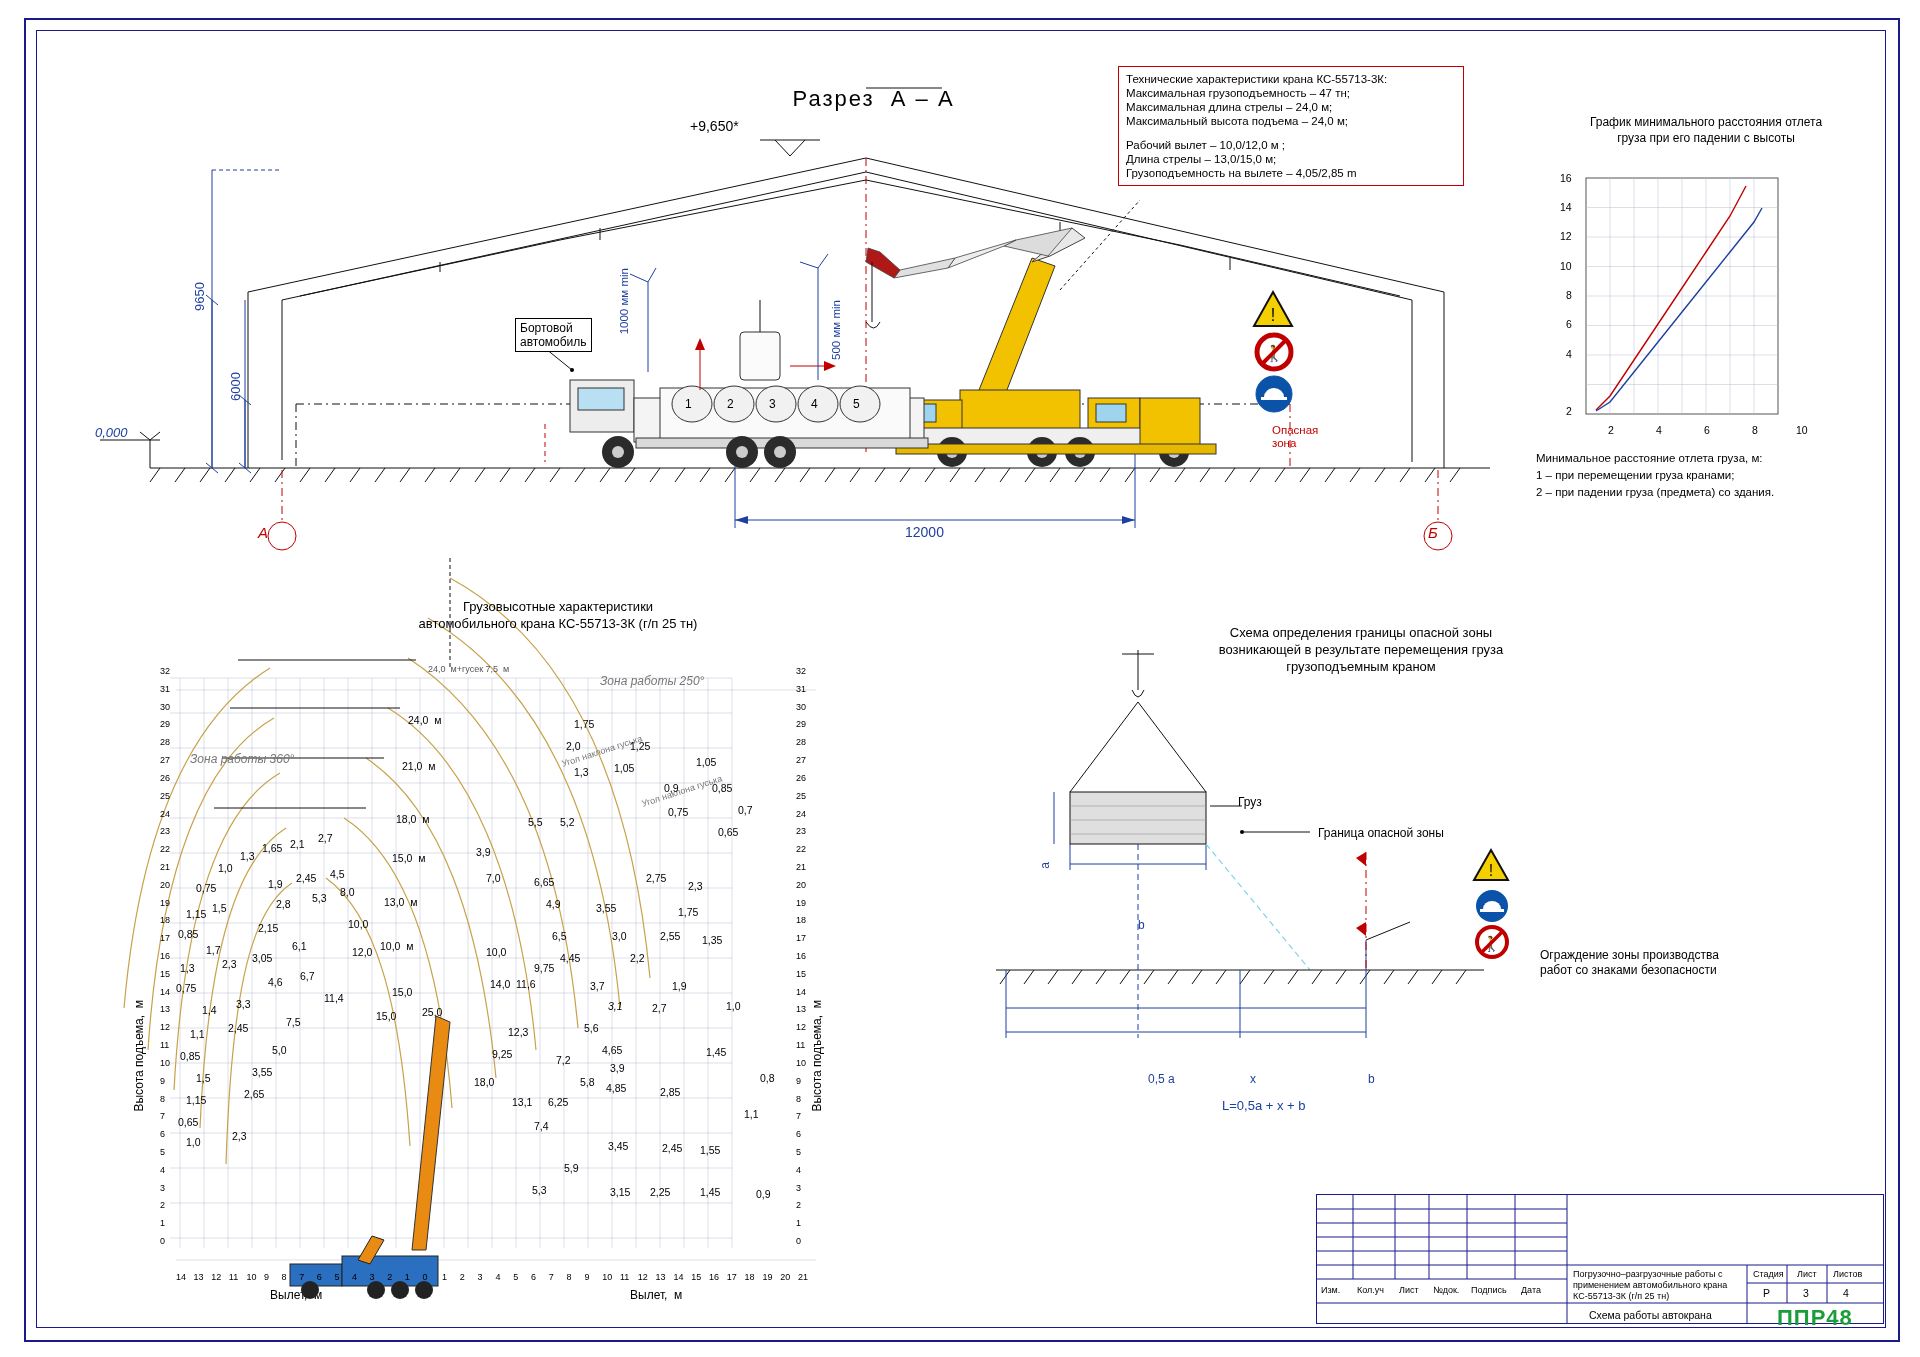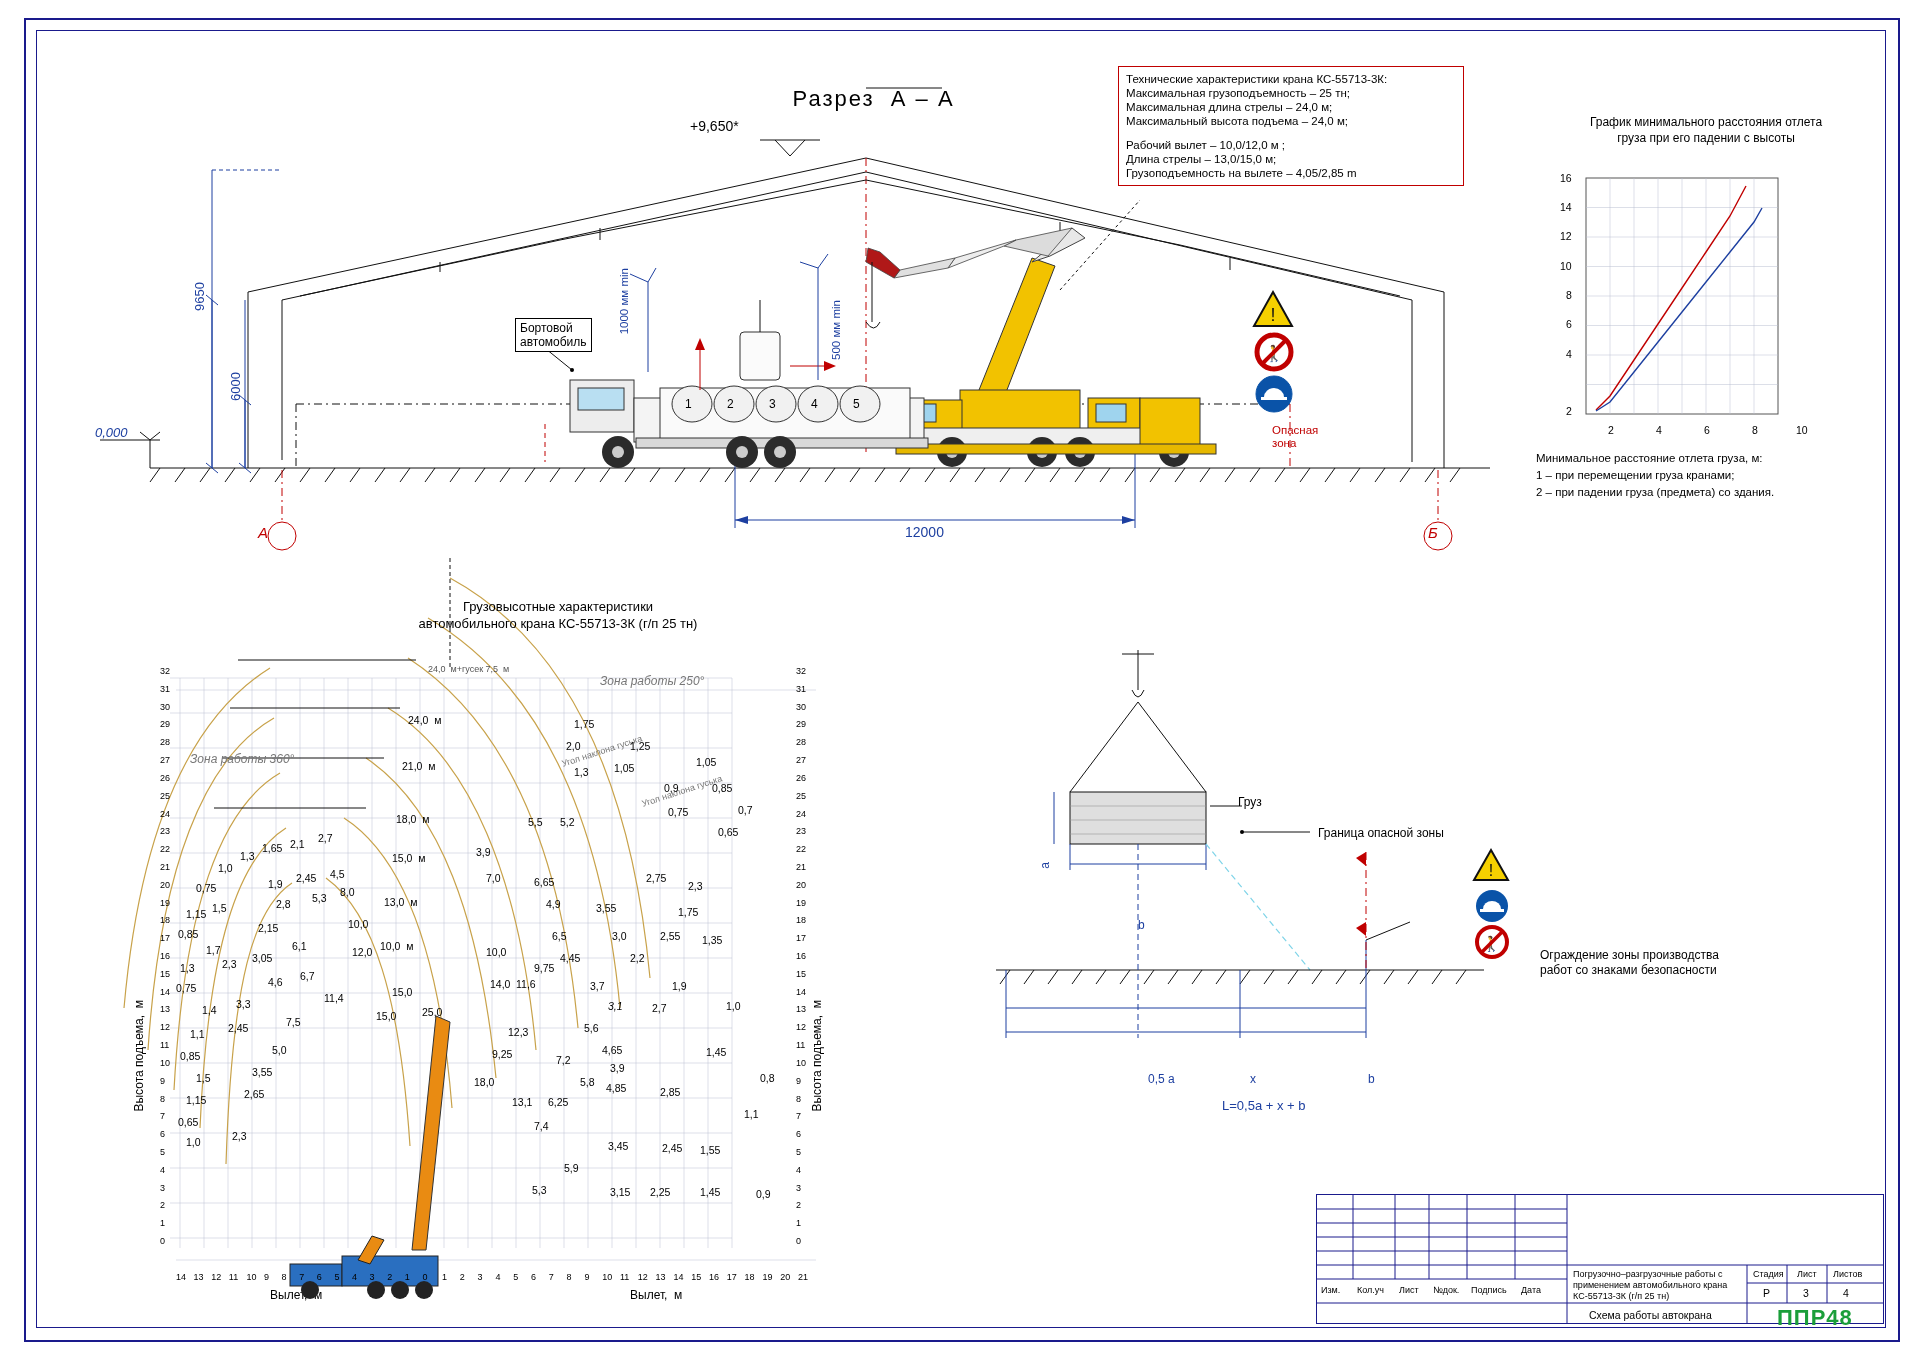--- a/index.html
+++ b/index.html
@@ -420,21 +420,21 @@
   <div class="sign" style="left:1254px;top:374px;">
     <svg width="40" height="40">
         <circle cx="20" cy="20" r="18" fill="#0a53a8" stroke="#0a53a8"></circle>
         <path d="M10 23 a10 9 0 0 1 20 0 z" fill="#fff"></path>
         <rect x="7" y="23" width="26" height="3" fill="#fff"></rect>
       </svg>
   </div>
 
   <div style="position:absolute;left:1118px;top:66px;width:330px;border:1px solid #c00000;padding:5px 7px;">
     <div class="note" style="position:relative;">Технические характеристики крана КС-55713-3К:</div>
-    <div class="note">Максимальная грузоподъемность – 25 тн;</div>
+    <div class="note">Максимальная грузоподъемность – 47 тн;</div>
     <div class="note">Максимальная длина стрелы – 24,0 м;</div>
     <div class="note">Максимальный высота подъема – 24,0 м;</div>
     <div class="note" style="height:10px;"></div>
     <div class="note">Рабочий вылет – 10,0/12,0 м ;</div>
     <div class="note">Длина стрелы – 13,0/15,0 м;</div>
     <div class="note">Грузоподъемность на вылете – 4,05/2,85 m</div>
   </div>
 
   <div class="t cap" style="left:1536px;top:114px;width:340px;text-align:center;line-height:16px;font-size:12px;"><span>График минимального расстояния отлета
 груза при его падении с высоты</span></div>
@@ -486,20 +486,23 @@
         <circle cx="144" cy="60" r="9" fill="#222"></circle>
       <polygon points="78,30 92,6 104,10 90,34" fill="#e98b12" stroke="#222"></polygon>
     </svg>
   </div>
   <div class="sign" style="left:392px;top:1012px;">
     <svg width="70" height="240">
         <polygon points="20,238 34,238 58,10 44,4" fill="#e98b12" stroke="#333"></polygon>
       </svg>
   </div>
 
+  <div class="t" style="left:1196px;top:624px;width:330px;text-align:center;font-size:13px;line-height:17px;"><span>Схема определения границы опасной зоны
+возникающей в результате перемещения груза
+грузоподъемным краном</span></div>
   <div class="t" style="left:1238px;top:795px;font-size:12px;"><span>Груз</span></div>
   <div class="t" style="left:1318px;top:826px;font-size:12px;"><span>Граница опасной зоны</span></div>
   <div class="t" style="left:1540px;top:948px;font-size:12px;line-height:15px;"><span>Ограждение зоны производства
 работ со знаками безопасности</span></div>
   <div class="t blue vert" style="left:1038px;top:862px;font-size:12px;"><span>a</span></div>
   <div class="t blue" style="left:1138px;top:918px;font-size:12px;"><span>b</span></div>
   <div class="t blue" style="left:1148px;top:1072px;font-size:12px;"><span>0,5 a</span></div>
   <div class="t blue" style="left:1250px;top:1072px;font-size:12px;"><span>x</span></div>
   <div class="t blue" style="left:1368px;top:1072px;font-size:12px;"><span>b</span></div>
   <div class="t blue" style="left:1222px;top:1098px;font-size:13px;"><span>L=0,5a + x + b</span></div>

